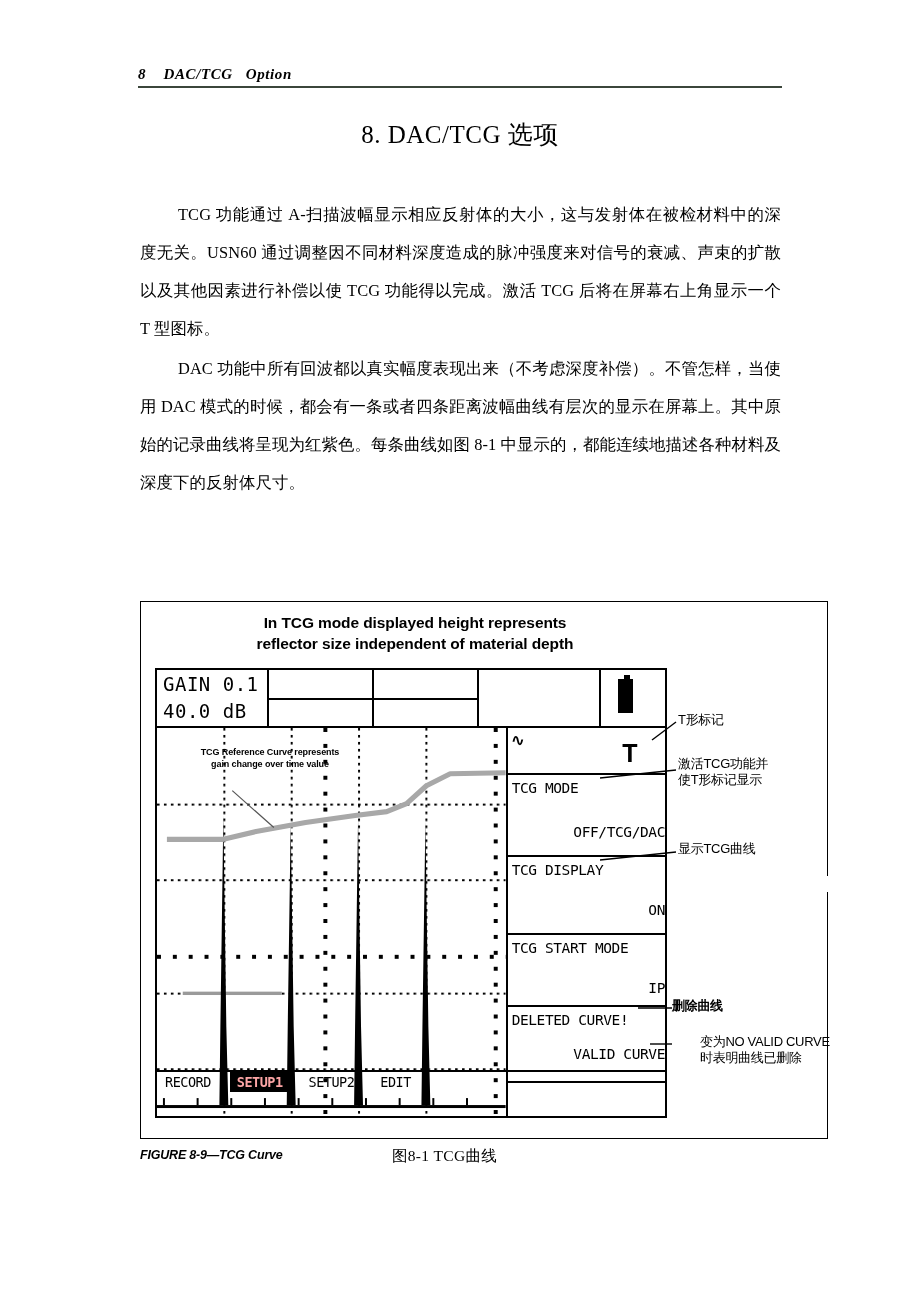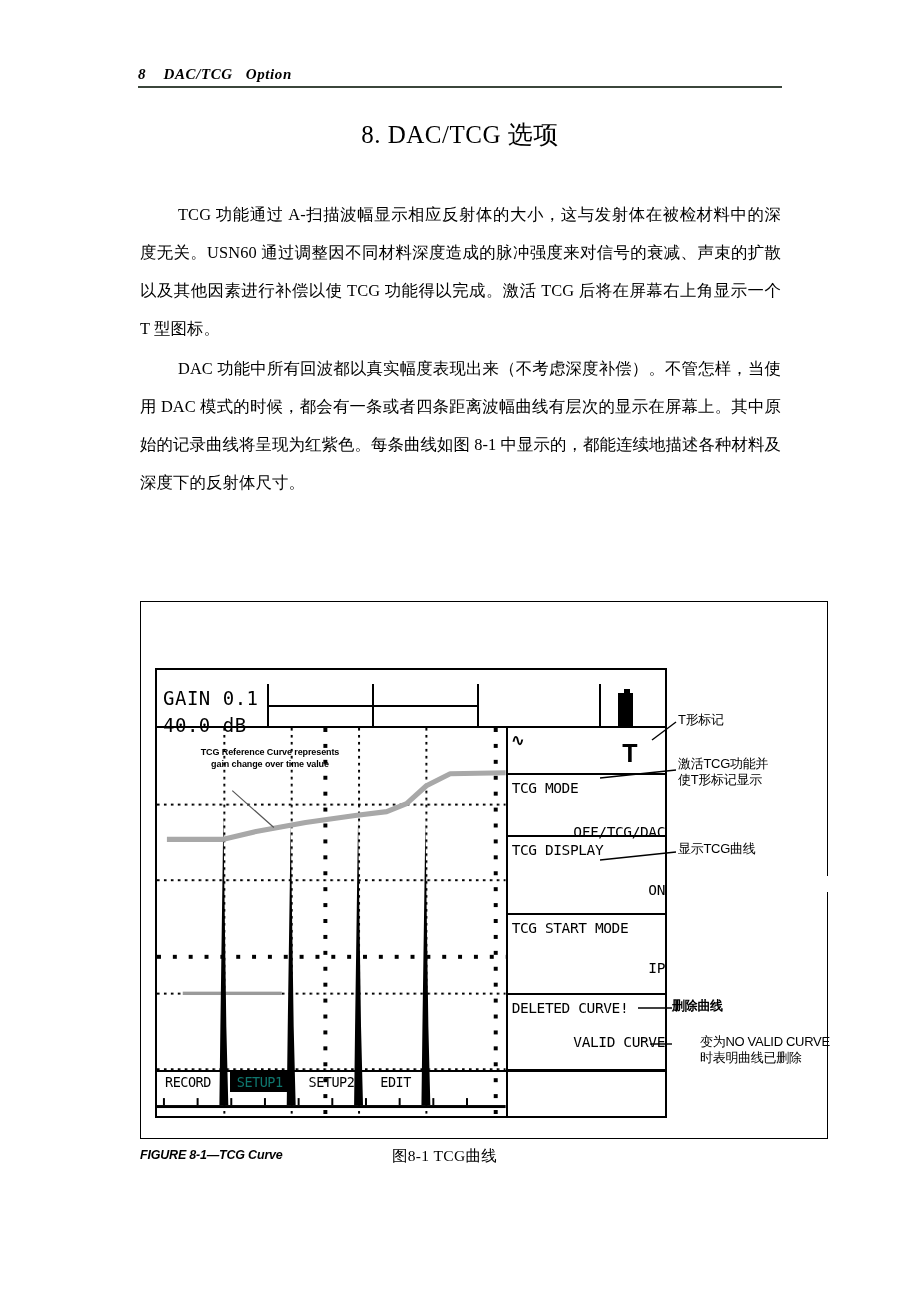--- a/index.html
+++ b/index.html
@@ -111,21 +111,20 @@
   
   #status-strip {
     position: absolute;
     left: 0; top: 0; width: 100%; height: 58px;
     border-bottom: 2.2px solid #000;
     display: flex;
   }
   .status-cell {
     border-right: 2.2px solid #000;
     position: relative;
-    margin-top: 14px;
   }
   #gain-cell { width: 112px; padding: 1px 0 0 6px; }
   #gain-cell .lcd {
     font-family: "DejaVu Sans Mono", monospace;
     font-size: 19px;
     line-height: 27px;
     letter-spacing: 0.5px;
     white-space: pre;
   }
   #cell-b { width: 105px; }
@@ -191,44 +190,44 @@
   #menu-icons .wave {
     position: absolute; left: 3px; top: 2px;
     font-family: "DejaVu Sans", sans-serif;
     font-size: 17px; font-weight: bold;
   }
   #menu-icons .tmark {
     position: absolute; right: 28px; top: 13px;
     font-family: "Liberation Sans", sans-serif;
     font-weight: bold; font-size: 25px; line-height: 25px;
   }
-  #menu-mode { height: 62px; }
+  #menu-mode { height: 82px; }
   #menu-mode .mvalue { padding-top: 28px; }
   #menu-display { height: 78px; }
   #menu-display .mvalue { padding-top: 24px; }
-  #menu-start { height: 80px; }
+  #menu-start { height: 72px; }
   #menu-start .mvalue { padding-top: 24px; }
   #menu-curve { height: 76px; }
   #menu-curve .mvalue { padding-top: 18px; }
   #menu-blank { height: 30px; border-bottom: none; }
 
   
   #tabbar {
     position: absolute;
     left: 0; right: 0; bottom: 0; height: 46px;
     border-top: 2.2px solid #000;
     display: flex;
     align-items: flex-start;
     font-family: "DejaVu Sans Mono", monospace;
     font-size: 13.5px;
     letter-spacing: -0.5px;
     padding-left: 1px;
   }
   #tabbar .tab { padding: 2px 7px; margin-right: 12px; white-space: pre; }
-  #tabbar .tab.sel { background: #000; color: #0f766e; font-weight: normal; }
+  #tabbar .tab.sel { background: #000; color: #fca5a5; font-weight: bold; }
 
   
   .callout {
     position: absolute;
     font-family: "Liberation Sans", sans-serif;
     font-size: 13px;
     line-height: 16px;
     letter-spacing: -0.3px;
     white-space: pre-line;
   }
@@ -269,20 +268,24 @@
 <div id="chapter-title">8. DAC/TCG 选项</div>
 
 <div id="body-copy">
   <p>TCG 功能通过 A-扫描波幅显示相应反射体的大小，这与发射体在被检材料中的深度无关。USN60 通过调整因不同材料深度造成的脉冲强度来对信号的衰减、声束的扩散以及其他因素进行补偿以使 TCG 功能得以完成。激活 TCG 后将在屏幕右上角显示一个 T 型图标。</p>
   <p>DAC 功能中所有回波都以真实幅度表现出来（不考虑深度补偿）。不管怎样，当使用 DAC 模式的时候，都会有一条或者四条距离波幅曲线有层次的显示在屏幕上。其中原始的记录曲线将呈现为红紫色。每条曲线如图 8-1 中显示的，都能连续地描述各种材料及深度下的反射体尺寸。</p>
 </div>
 
 <div id="figure-frame">
   <div id="frame-gap"></div>
 
+  <div id="figure-caption-top">
+    <div>In TCG mode displayed height represents</div>
+    <div>reflector size independent of material depth</div>
+  </div>
 
   <div id="device-screen">
 
     <div id="status-strip">
       <div class="status-cell" id="gain-cell">
         <div class="lcd">GAIN 0.1</div>
         <div class="lcd">40.0 dB</div>
       </div>
       <div class="status-cell" id="cell-b">
           <div class="cell-split"></div>
@@ -410,14 +413,14 @@
 </svg>
 
 <div class="callout" id="cal-t">T形标记</div>
 <div class="callout" id="cal-mode">激活TCG功能并
 使T形标记显示</div>
 <div class="callout" id="cal-disp">显示TCG曲线</div>
 <div class="callout" id="cal-del">删除曲线</div>
 <div class="callout" id="cal-valid">变为NO VALID CURVE
 时表明曲线已删除</div>
 
-<div id="fig-cap-en">FIGURE 8-1—TCG Curve</div>
+<div id="fig-cap-en">FIGURE 8-9—TCG Curve</div>
 <div id="fig-cap-zh">图8-1 TCG曲线</div>
 
 </body></html>

